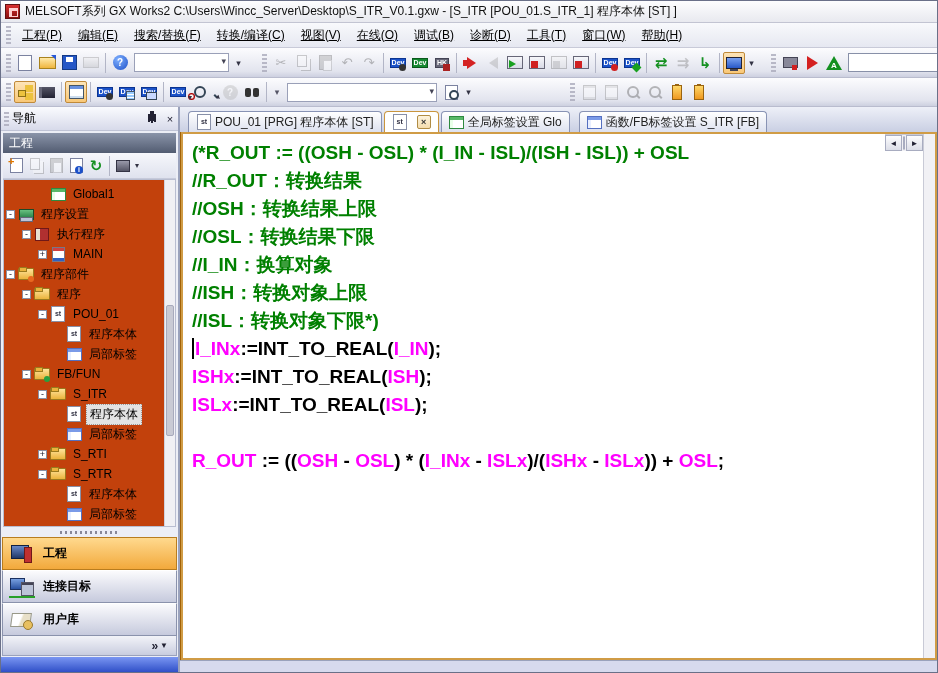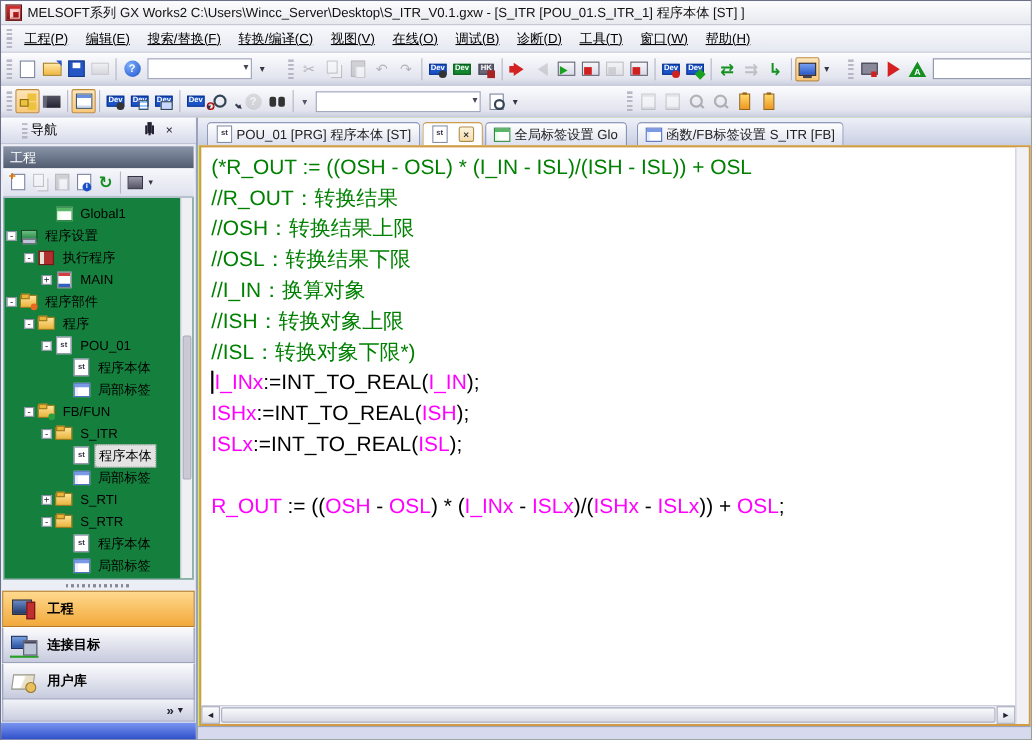--- a/index.html
+++ b/index.html
@@ -115,32 +115,32 @@
   .k-chev-small { width:14px; } .k-chev-small::before { content:"▾"; font-size:9px; color:#556; }
   .k-sort::before { content:""; width:12px; height:10px; background:linear-gradient(#99a,#556); border:1px solid #334; }
   .k-refresh { color:#149020; font-size:15px; font-weight:bold; }
 
   
   .main { flex:1; display:flex; min-height:0; }
 
   
   .nav { width:179px; flex:none; background:#eceef6; border-right:2px solid #9aa2bc; display:flex; flex-direction:column; }
   .nav-header { height:24px; background:linear-gradient(#fafbfe,#d7daea); border-bottom:1px solid #c0c4d6;
-    display:flex; align-items:center; padding:0 16px; flex:none; }
+    display:flex; align-items:center; padding:0 0; flex:none; }
   .nav-header .grip { height:14px; }
   .nav-title { flex:1; color:#000; }
   .pin-btn, .close-btn { width:16px; height:15px; display:flex; align-items:center; justify-content:center;
     color:#223; font-size:11px; margin-left:2px; }
   .pin-btn::before { content:""; width:2px; height:8px; background:#223; box-shadow:-3px -1px 0 0 #223, 3px -1px 0 0 #223, 0 -3px 0 1px #223; }
   .proj-header { height:20px; margin:2px 2px 0 2px; background:linear-gradient(#8a94a9,#525c71);
     color:#fff; display:flex; align-items:center; padding:0 6px; flex:none; }
   .tree-toolbar { height:26px; background:linear-gradient(#f6f7fb,#dfe2ee); border-bottom:1px solid #c6cada;
     display:flex; align-items:center; padding:0 3px; flex:none; margin:0 2px; }
   .tree-toolbar .tbi { width:20px; height:20px; }
-  .tree-wrap { flex:1; margin:0 2px; background:#15803d; border:1px solid #b8bdd0; position:relative; overflow:hidden; display:flex; }
+  .tree-wrap { flex:1; margin:0 2px; background:#c2410c; border:1px solid #b8bdd0; position:relative; overflow:hidden; display:flex; }
   .tree { flex:1; padding:4px 0 0 2px; overflow:hidden; }
   .tree-row { height:20px; display:flex; align-items:center; white-space:nowrap; }
   .indent { flex:none; height:100%; }
   .expander { width:9px; height:9px; flex:none; border:1px solid #8a90a4; background:#fff;
     font-size:9px; line-height:7px; text-align:center; color:#223; margin-right:3px; }
   .exp-space { width:12px; flex:none; }
   .tree-label { padding:1px 3px; color:#000; }
   .tree-row.selected .tree-label { background:#e3e3e3; border:1px dotted #999; }
   .tree-scrollbar { width:11px; flex:none; background:#f0f0f4; border-left:1px solid #d0d2de; position:relative; }
   .tree-thumb { position:absolute; left:1px; right:1px; top:36%; height:38%; background:#c9cad4; border:1px solid #a8aabc; border-radius:2px; }
@@ -185,35 +185,35 @@
   .pic-conn::after { content:""; position:absolute; right:1px; top:6px; width:11px; height:12px;
     background:#bcc4d8; border:1px solid #556; box-shadow:inset 0 2px #445; }
   .pic-conn { border-bottom:2px solid #28a028; }
   .chevron-row { height:20px; flex:none; background:linear-gradient(#f2f3f8,#c9cddf); border:1px solid #9aa2bc;
     border-top:none; margin:0 1px; display:flex; align-items:center; justify-content:flex-end; padding:0 8px; }
   .chevron-row .chev2 { color:#223; font-weight:bold; font-size:12px; letter-spacing:-2px; }
   .chevron-row .chev-dn { color:#223; font-size:8px; margin-left:4px; }
   .blue-band { height:15px; flex:none; background:linear-gradient(#7a96f2,#3050c8); margin-top:1px; }
 
   
-  .workspace { flex:1; display:flex; flex-direction:column; min-width:0; background:#bef264; }
+  .workspace { flex:1; display:flex; flex-direction:column; min-width:0; background:#a16207; }
   .tabbar { height:25px; flex:none; display:flex; align-items:flex-end; padding-left:8px; overflow:hidden;
     background:linear-gradient(#eef0f8,#c9cfe3); }
   .tab { height:21px; display:flex; align-items:center; padding:0 7px; margin-right:2px; white-space:nowrap;
     border:1px solid #8893b4; border-bottom:none; border-radius:4px 4px 0 0;
     background:linear-gradient(#ffffff,#dde1ef); color:#222; flex:none; }
   .tab .ti { margin-right:3px; }
   .tab.active { background:#fff; border-color:#c9953e; font-weight:bold; }
   .tab.gap-before { margin-left:7px; }
   .tab-close { width:14px; height:14px; margin-left:6px; border:1px solid #b08c44; background:linear-gradient(#fdf3dd,#f4ddae);
     font-size:9px; font-weight:bold; color:#333; display:flex; align-items:center; justify-content:center; border-radius:2px; }
 
   .editor-frame { flex:1; margin:0 0 0 1px; border:2px solid #d09c46; border-bottom:2px solid #d09c46;
     background:#fff; display:flex; min-height:0; position:relative; }
-  .editor-body { flex:1; display:flex; flex-direction:column; min-width:0; }
+  .editor-body { flex:1; display:flex; flex-direction:row; min-width:0;font-weight:bold; }
   .code { flex:1; padding:5px 0 0 9px; overflow:hidden; font-size:19px; line-height:28px;
     font-family:"Liberation Sans","DejaVu Sans",sans-serif; white-space:pre; }
   .cline { height:28px; }
   .seg-comment { color:#008000; }
   .seg-var { color:#ff00ff;text-align:right; }
   .seg-plain { color:#000000; }
   .caret { display:inline-block; width:2px; height:21px; background:#000; vertical-align:-4px; margin-right:1px; }
   .vscroll { width:12px; flex:none; background:#f1f1f5; border-left:1px solid #c8cad6; }
   .hscroll { height:17px; flex:none; background:#f1f1f5; border-top:1px solid #c8cad6;
     display:flex; align-items:center; }

